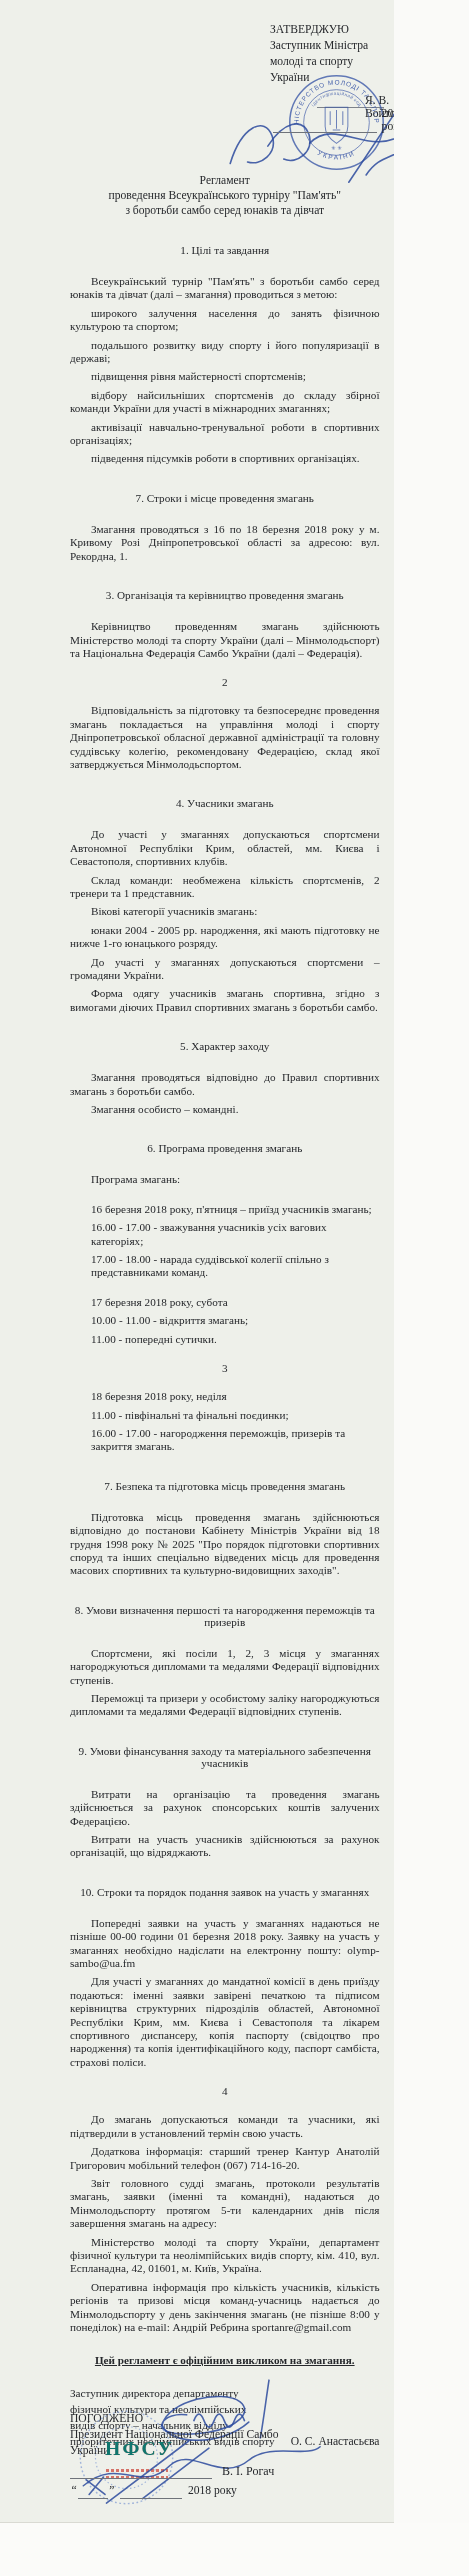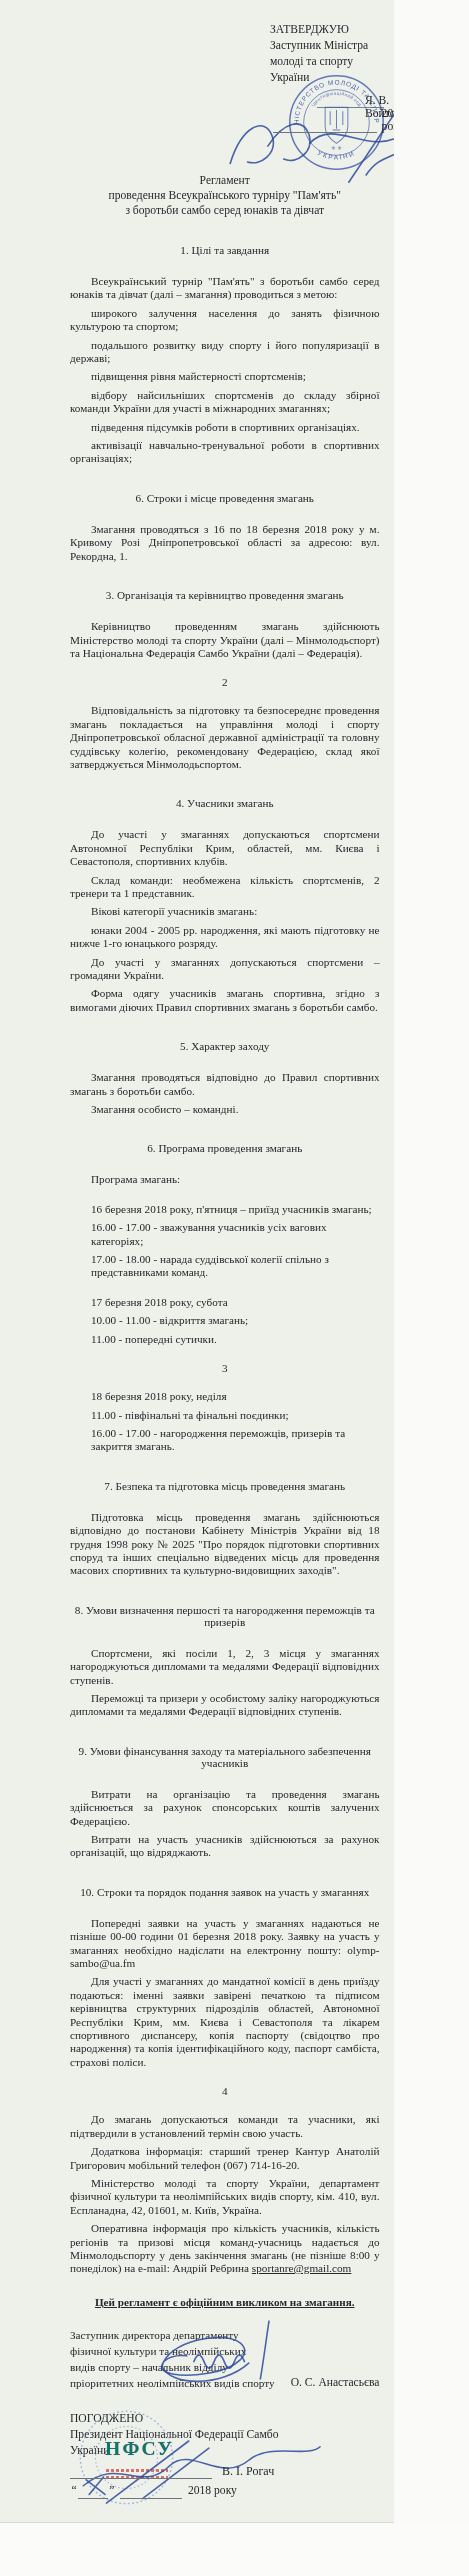--- a/index.html
+++ b/index.html
@@ -24,21 +24,21 @@
   .sig-top{position:absolute;left:217px;top:94px;z-index:4;}
   .sigpath{fill:none;stroke:#2c4a9e;stroke-width:2.2;stroke-linecap:round;opacity:.85;}
   
   .flow{position:relative;z-index:2;padding:173px 14.5px 0 70px;}
   .title{text-align:center;font-size:11.6px;line-height:15px;}
   .sec-h{text-align:center;font-size:11.2px;font-weight:normal;margin:26px 0 19px;}
   p.body{font-size:11.2px;line-height:13.4px;margin:5px 0;text-indent:21px;text-align:justify;}
   .pgnum{text-align:center;font-size:11.2px;margin:16px 0;}
   .day{margin-top:16px;}
   p.sched{font-size:11.2px;line-height:13.4px;margin:5px 0;padding-left:21px;text-align:left;}
-  .email{text-decoration:underline;margin-top:36px;}
+  .email{margin-top:36px;}
   p.call{text-align:center;font-weight:bold;text-decoration:underline;font-size:11.2px;margin:20px 0 15px;}
   
   .signatory{position:relative;display:flex;justify-content:space-between;align-items:flex-end;margin-top:19px;}
   .signatory .pos{font-size:11.2px;line-height:16px;}
   .sig-name{font-size:11.6px;white-space:nowrap;padding-bottom:1.4px;}
   .sig-mid{position:absolute;right:98px;bottom:-7.2px;z-index:4;}
   
   .agreed{position:absolute;left:70px;top:2411px;width:377px;z-index:2;font-size:11.6px;line-height:16px;}
   .stamp-bottom{position:absolute;left:5.8px;top:-4.3px;z-index:1;opacity:.8;}
   .nfsu{position:absolute;left:35px;top:30px;font-size:19.6px;font-weight:bold;letter-spacing:2.2px;color:#0f766e;z-index:3;text-shadow:0 0 0.7px rgba(200,74,62,.55);}
@@ -111,24 +111,24 @@
       <div>проведення Всеукраїнського турніру "Пам'ять"</div>
       <div>з боротьби самбо серед юнаків та дівчат</div>
     </div>
 
     <h2 class="sec-h">1. Цілі та завдання</h2>
     <p class="body">Всеукраїнський турнір "Пам'ять" з боротьби самбо серед юнаків та дівчат (далі – змагання) проводиться з метою:</p>
     <p class="body">широкого залучення населення до занять фізичною культурою та спортом;</p>
     <p class="body">подальшого розвитку виду спорту і його популяризації в державі;</p>
     <p class="body">підвищення рівня майстерності спортсменів;</p>
     <p class="body">відбору найсильніших спортсменів до складу збірної команди України для участі в міжнародних змаганнях;</p>
+    <p class="body">активізації навчально-тренувальної роботи в спортивних організаціях;</p>
     <p class="body">підведення підсумків роботи в спортивних організаціях.</p>
-    <p class="body">активізації навчально-тренувальної роботи в спортивних організаціях;</p>
-
-    <h2 class="sec-h">6. Строки і місце проведення змагань</h2>
+
+    <h2 class="sec-h">7. Строки і місце проведення змагань</h2>
     <p class="body">Змагання проводяться з 16 по 18 березня 2018 року у м. Кривому Розі Дніпропетровської області за адресою: вул. Рекордна, 1.</p>
 
     <h2 class="sec-h">3. Організація та керівництво проведення змагань</h2>
     <p class="body">Керівництво проведенням змагань здійснюють Міністерство молоді та спорту України (далі – Мінмолодьспорт) та Національна Федерація Самбо України (далі – Федерація).</p>
     <div class="pgnum">2</div>
     <p class="body">Відповідальність за підготовку та безпосереднє проведення змагань покладається на управління молоді і спорту Дніпропетровської обласної державної адміністрації та головну суддівську колегію, рекомендовану Федерацією, склад якої затверджується Мінмолодьспортом.</p>
 
     <h2 class="sec-h">4. Учасники змагань</h2>
     <p class="body">До участі у змаганнях допускаються спортсмени Автономної Республіки Крим, областей, мм. Києва і Севастополя, спортивних клубів.</p>
     <p class="body">Склад команди: необмежена кількість спортсменів, 2 тренери та 1 представник.</p>
@@ -170,20 +170,21 @@
     <h2 class="sec-h">9. Умови фінансування заходу та матеріального забезпечення учасників</h2>
     <p class="body">Витрати на організацію та проведення змагань здійснюється за рахунок спонсорських коштів залучених Федерацією.</p>
     <p class="body">Витрати на участь учасників здійснюються за рахунок організацій, що відряджають.</p>
 
     <h2 class="sec-h">10. Строки та порядок подання заявок на участь у змаганнях</h2>
     <p class="body">Попередні заявки на участь у змаганнях надаються не пізніше 00-00 години 01 березня 2018 року. Заявку на участь у змаганнях необхідно надіслати на електронну пошту: olymp-sambo@ua.fm</p>
     <p class="body">Для участі у змаганнях до мандатної комісії в день приїзду подаються: іменні заявки завірені печаткою та підписом керівництва структурних підрозділів областей, Автономної Республіки Крим, мм. Києва і Севастополя та лікарем спортивного диспансеру, копія паспорту (свідоцтво про народження) та копія ідентифікаційного коду, паспорт самбіста, страхові поліси.</p>
     <div class="pgnum">4</div>
     <p class="body">До змагань допускаються команди та учасники, які підтвердили в установлений термін свою участь.</p>
     <p class="body">Додаткова інформація: старший тренер Кантур Анатолій Григорович мобільний телефон (067) 714-16-20.</p>
+    <p class="body">Звіт головного судді змагань, протоколи результатів змагань, заявки (іменні та командні), надаються до Мінмолодьспорту протягом 5-ти календарних днів після завершення змагань на адресу:</p>
     <p class="body">Міністерство молоді та спорту України, департамент фізичної культури та неолімпійських видів спорту, кім. 410, вул. Еспланадна, 42, 01601, м. Київ, Україна.</p>
     <p class="body"><span>Оперативна інформація про кількість учасників, кількість регіонів та призові місця команд-учасниць надається до Мінмолодьспорту у день закінчення змагань (не пізніше 8:00 у понеділок) на e-mail: Андрій Ребрина </span><span class="email">sportanre@gmail.com</span></p>
 
     <p class="call">Цей регламент є офіційним викликом на змагання.</p>
 
     <div class="signatory">
       <div class="pos">
         <div>Заступник директора департаменту</div>
         <div>фізичної культури та неолімпійських</div>
         <div>видів спорту – начальник відділу</div>

